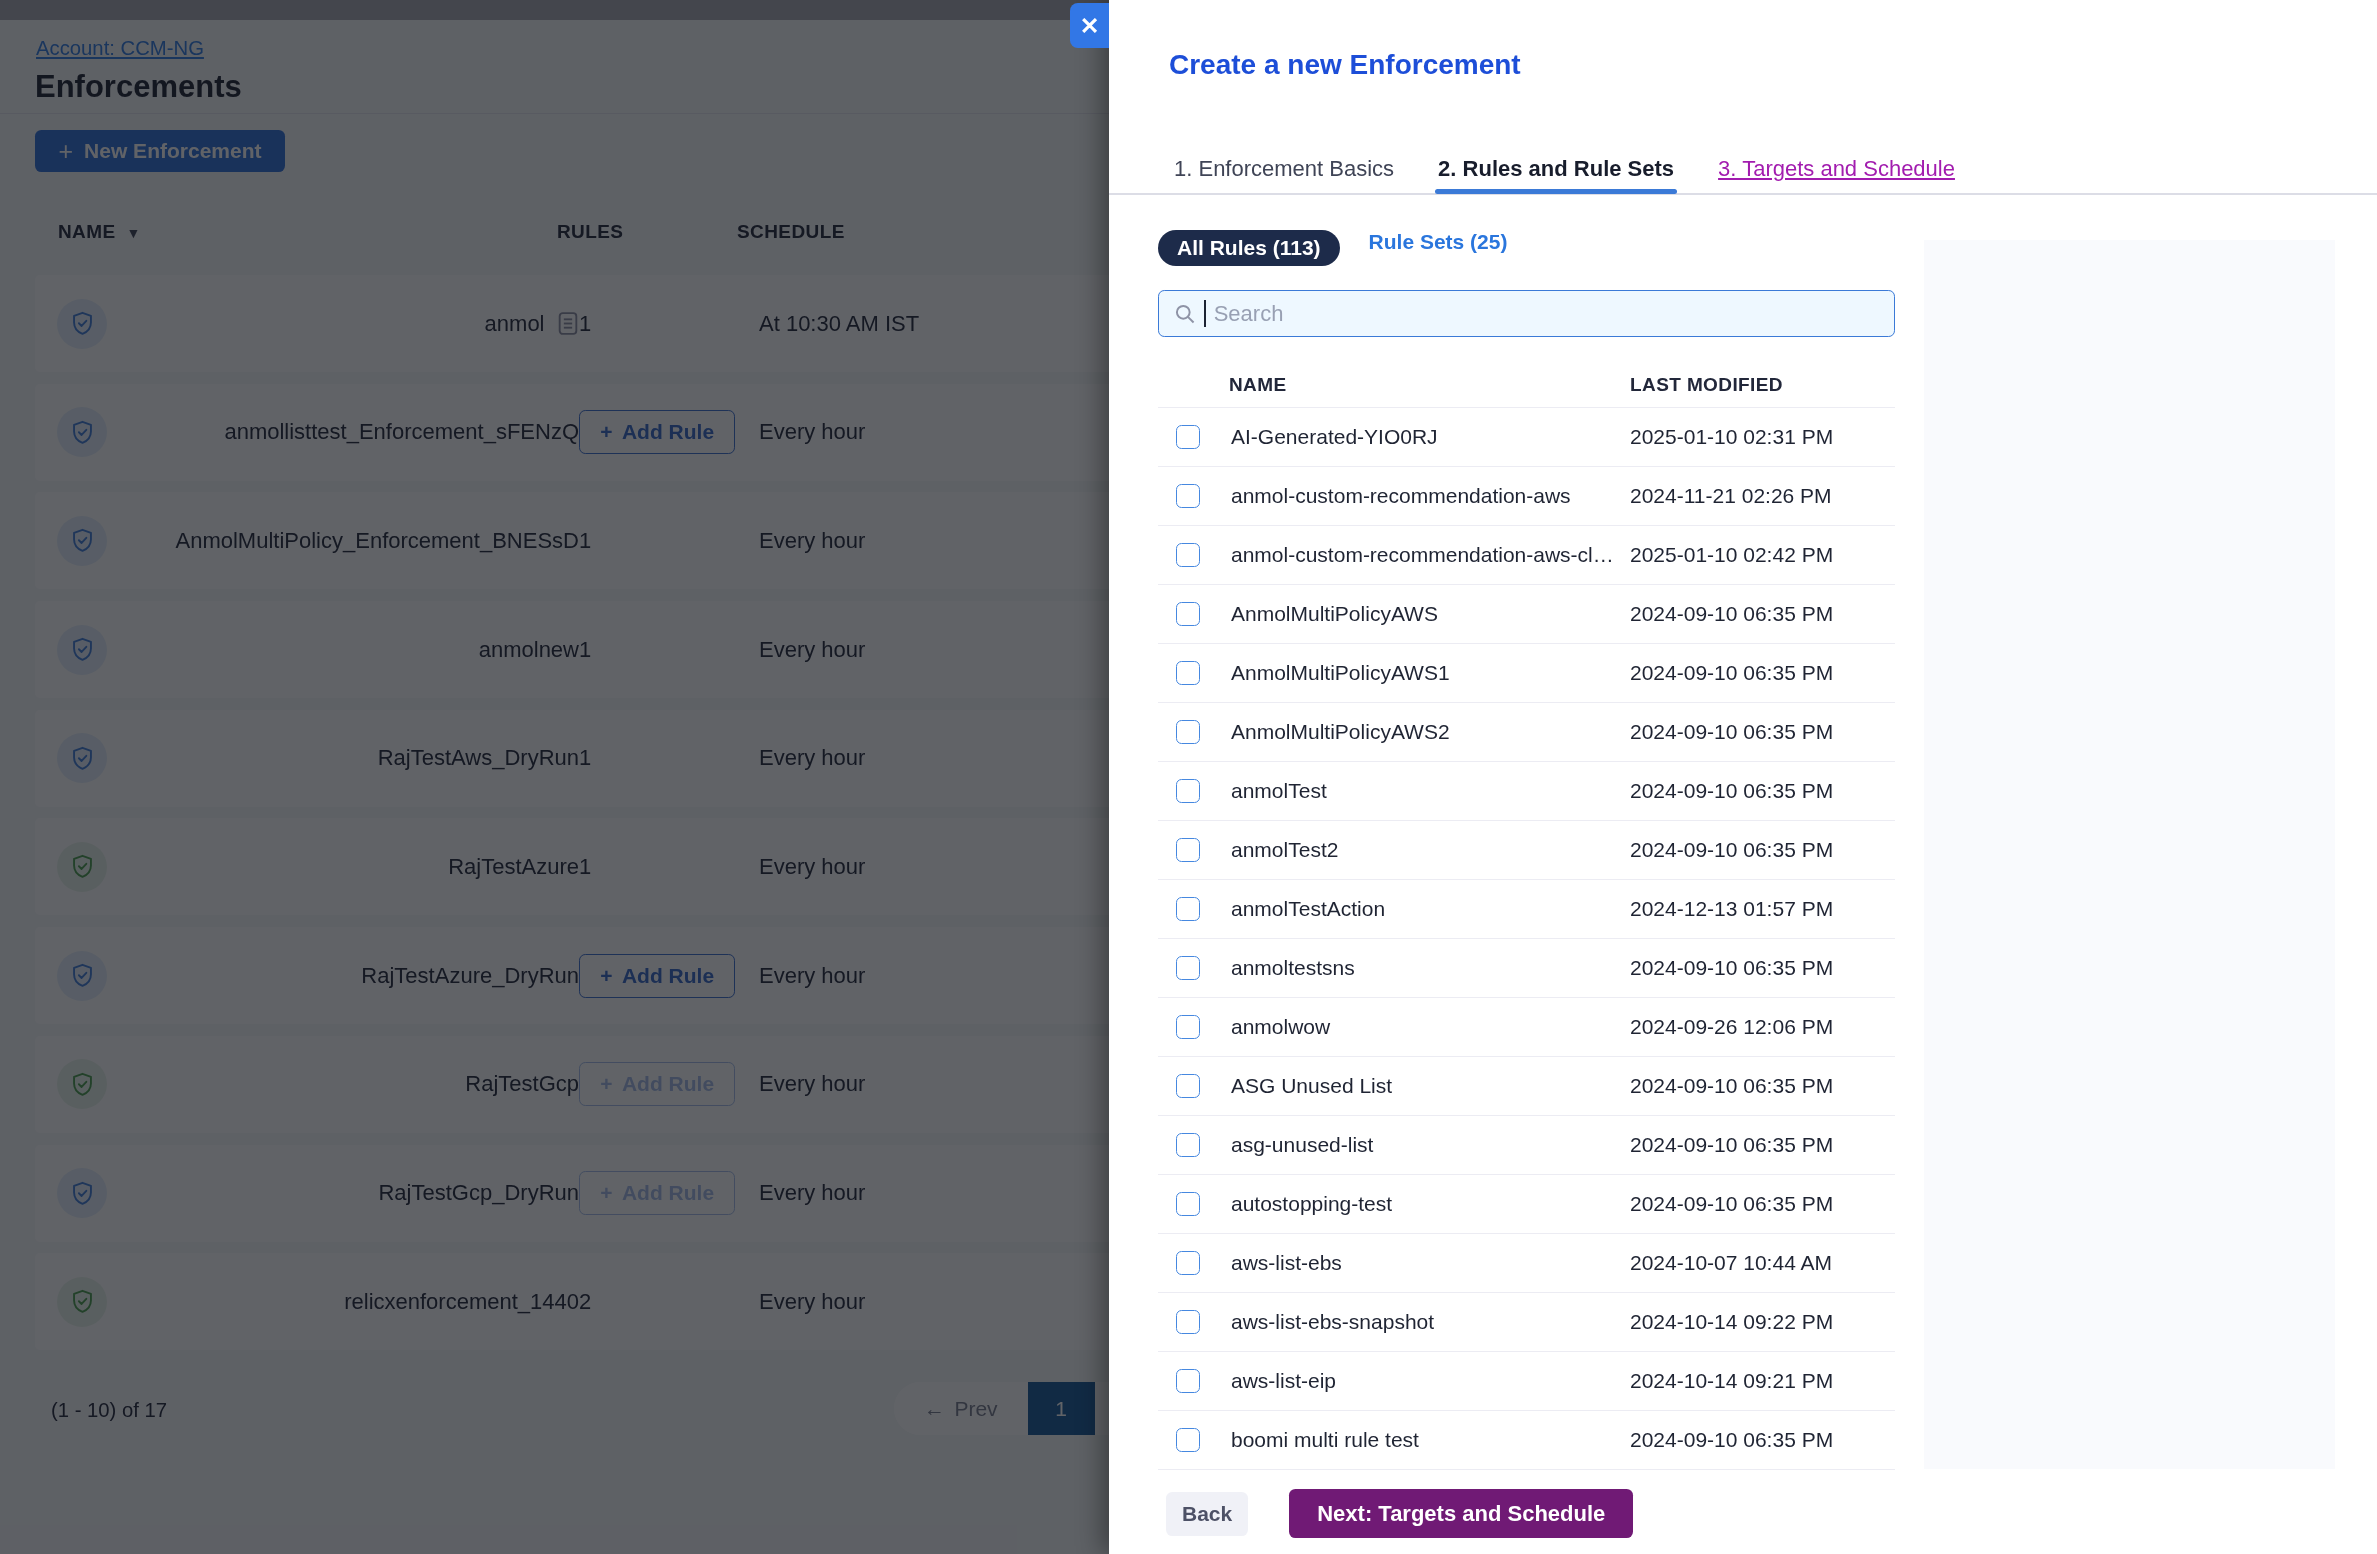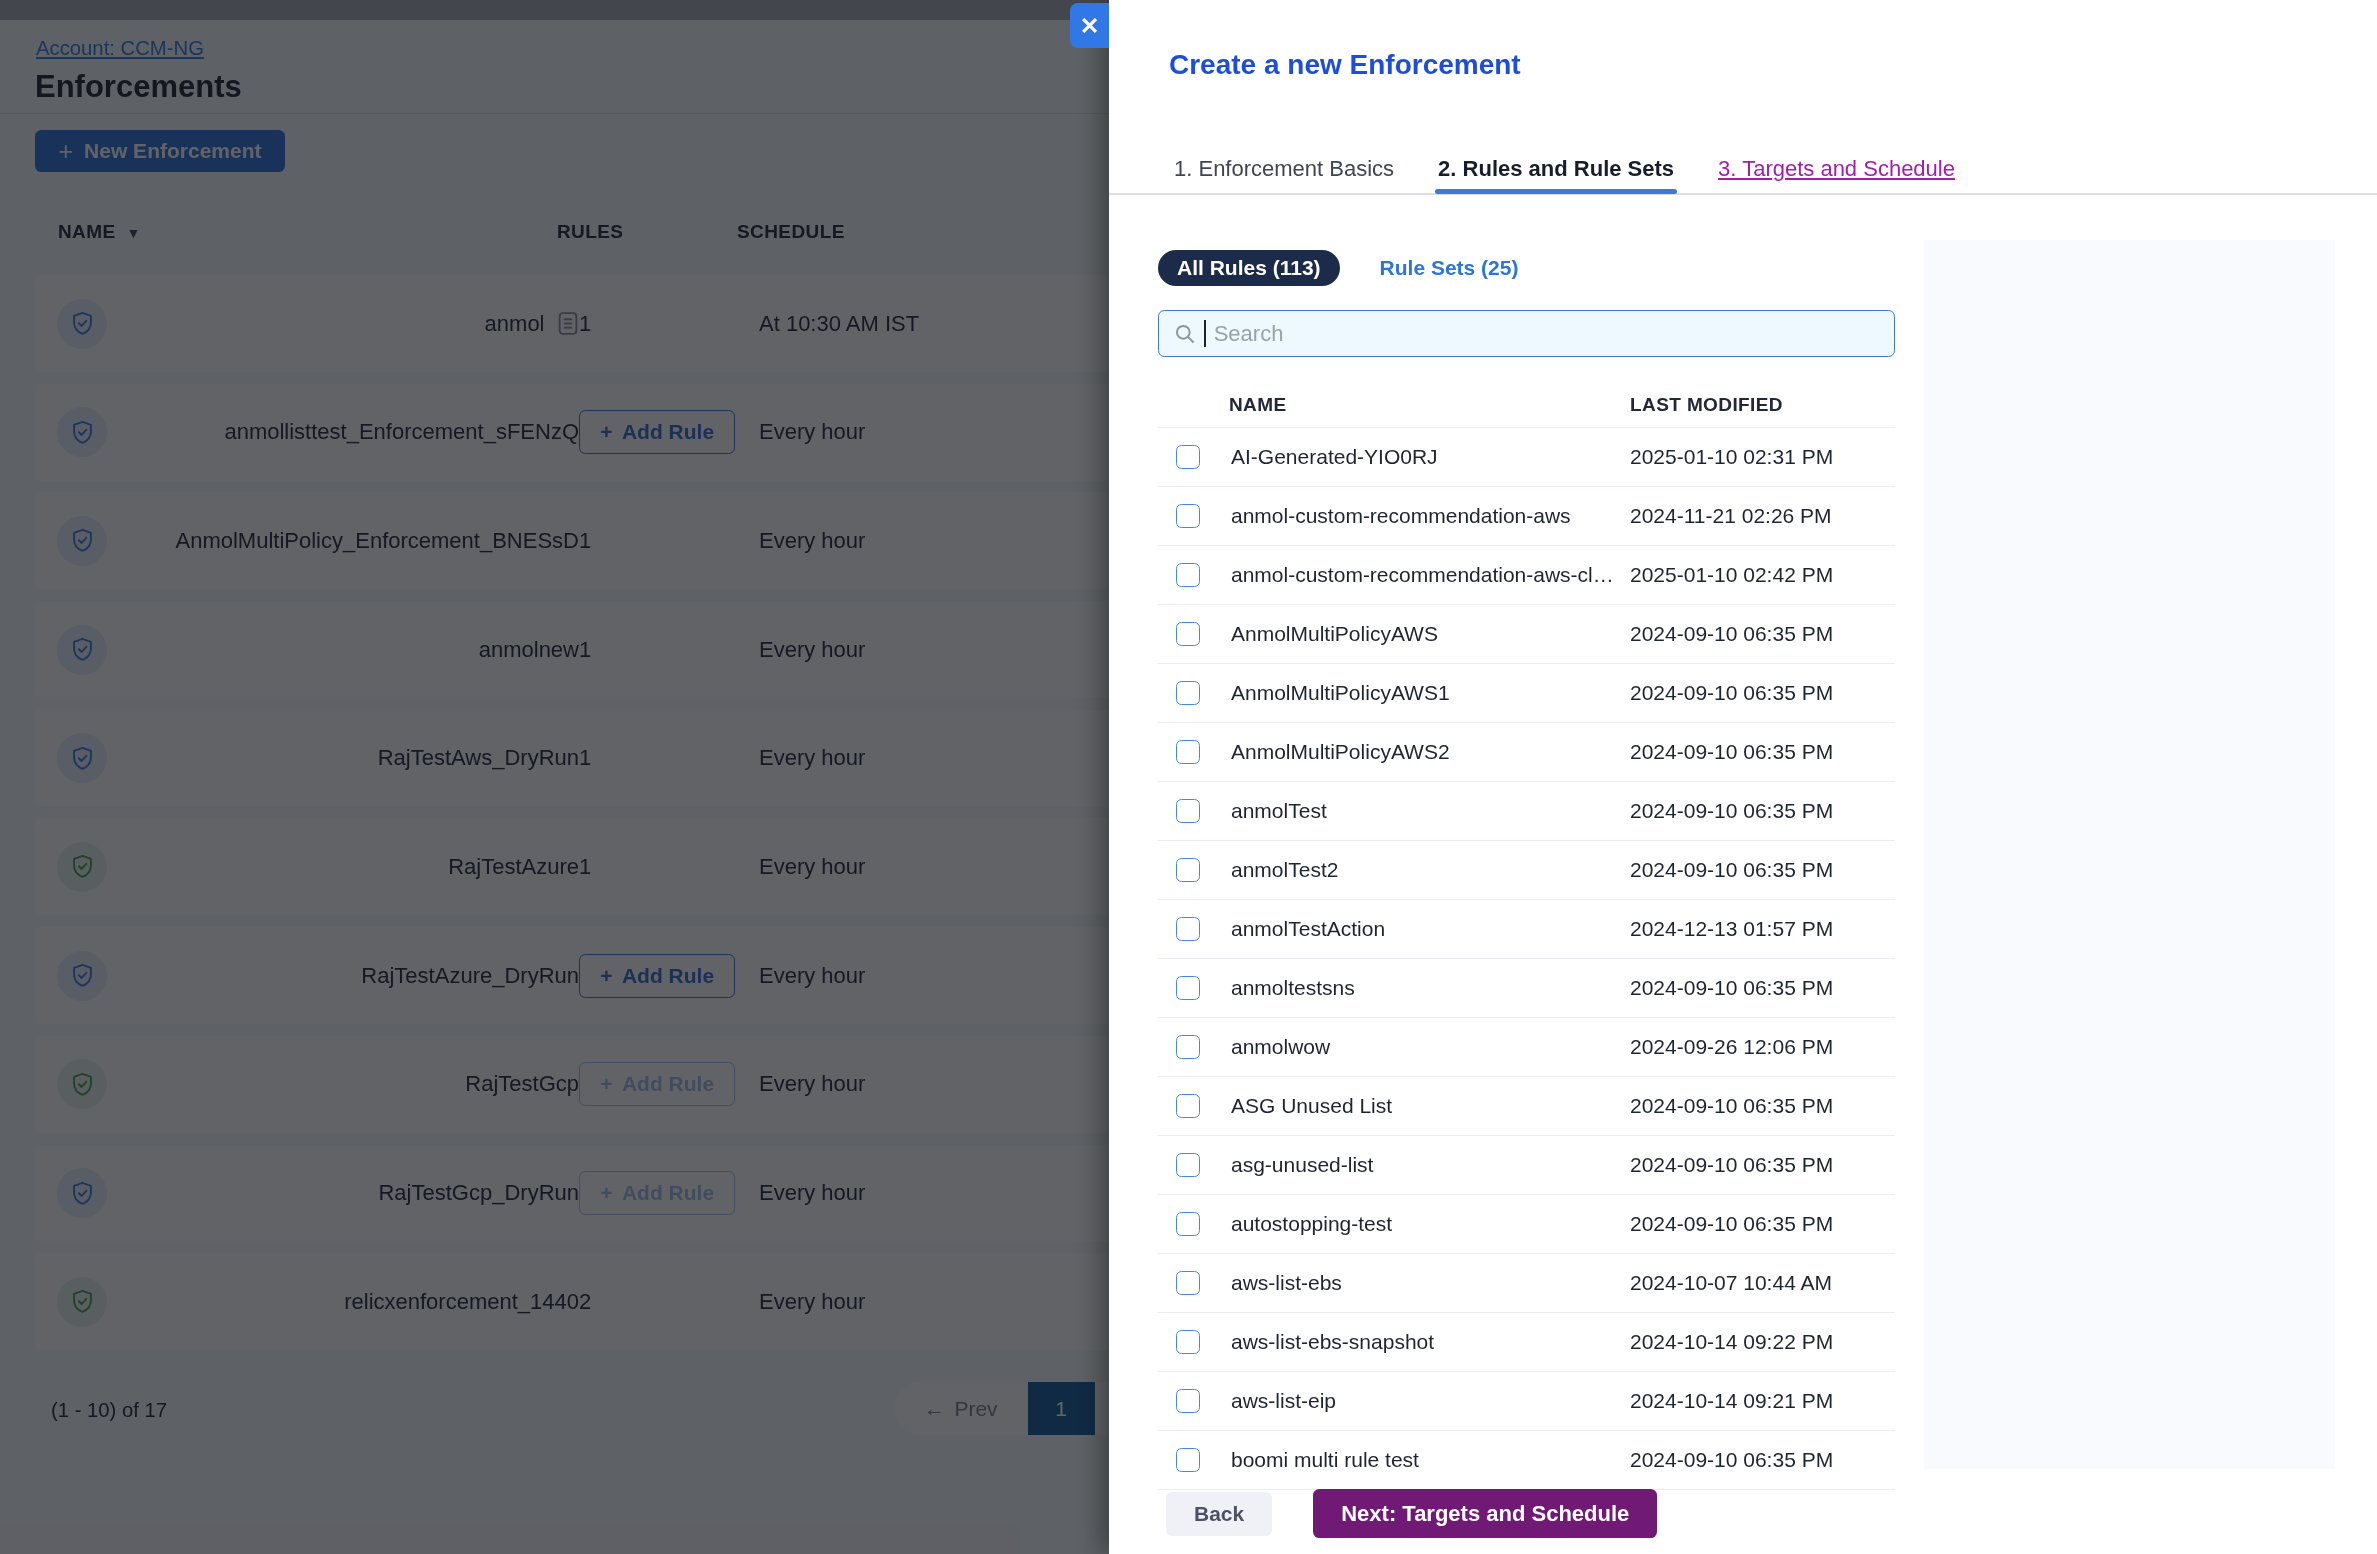--- a/index.html
+++ b/index.html
@@ -60,21 +60,21 @@
   .m-title { position:absolute; left:60px; top:49px; font-size:28px; font-weight:bold; color:#1d4ed8; }
   .m-tabline { position:absolute; left:0; top:193px; width:100%; height:1.6px; background:#dcdde6; }
   .m-tabs { position:absolute; left:65px; top:144px; height:49px; display:flex; gap:44px; }
   .wtab { position:relative; display:flex; align-items:center; font-size:22px; color:#3f4456; height:49px; }
   .wtab.active { font-weight:bold; color:#181d2c; }
   .wtab.active::after { content:""; position:absolute; left:-3.1px; right:-3.1px; bottom:-0.8px; height:4.7px;
     background:#3b7ad7; border-radius:3.1px; }
   .wtab.disabled { color:#a21caf;text-decoration:underline; }
 
   .m-body { position:absolute; left:49px; top:194px; width:737px; }
-  .filterrow { margin-top:56px; display:flex; align-items:center; gap:40px; }
+  .filterrow { margin-top:36px; display:flex; align-items:flex-start; gap:29px; }
   .pill { display:inline-flex; align-items:center; height:36px; padding:0 19px; border-radius:18px;
     background:#1d2b4a; color:#fff; font-size:21px; font-weight:bold; border:none; }
   .link-tab { font-size:21px; font-weight:bold; color:#2a76dd; background:none; border:none; }
 
   .searchbox { margin-top:24px; height:47px; width:737px; border:1.6px solid #3b7ad7; border-radius:6.3px;
     background:#eef8ff; display:flex; align-items:center; padding:16px 14px; gap:7.8px; }
   .searchbox .cursor { width:1.6px; height:27px; background:#1c2333; }
   .searchbox input { flex:1; border:none; background:transparent; outline:none;
     font-size:22px; color:#1c2333; font-family:inherit; }
   .searchbox input::placeholder { color:#98a0b3; opacity:1; }
@@ -85,21 +85,21 @@
   .rhead .h-name { grid-column:2; }
   .rrow { height:59px; display:grid; grid-template-columns:35px 419px 1fr; padding-left:18px;
     align-items:center; border-bottom:0.8px solid #ececf3; }
   .cb { width:23.5px; height:23.5px; border:1.6px solid #4688e0; border-radius:5.5px; background:#fff; }
   .rname { font-size:21px; color:#1f2433; white-space:nowrap; overflow:hidden; text-overflow:ellipsis; padding-right:7.8px;margin-left:20px; }
   .rdate { font-size:21px; color:#1f2433; white-space:nowrap; }
 
   .sidepanel { position:absolute; left:815px; top:240px; width:411px; height:1229px; background:#f9fafd; }
 
   .m-footer { position:absolute; left:57px; top:1489px; display:flex; align-items:center; gap:41px; }
-  .btn-back { height:44px; padding:0 28px; background:#f0f1f7; border:none; border-radius:6.3px;
+  .btn-back { height:44px; padding:0 16px; background:#f0f1f7; border:none; border-radius:6.3px;
     font-size:21px; font-weight:bold; color:#4d5166; }
   .btn-next { height:49px; padding:0 28px; background:#701a75; border:none; border-radius:6.3px;
     font-size:22px; font-weight:bold; color:#ffffff; }
 
   svg { display:block; }
 </style>
 </head>
 <body>
 
 <div class="stage">

